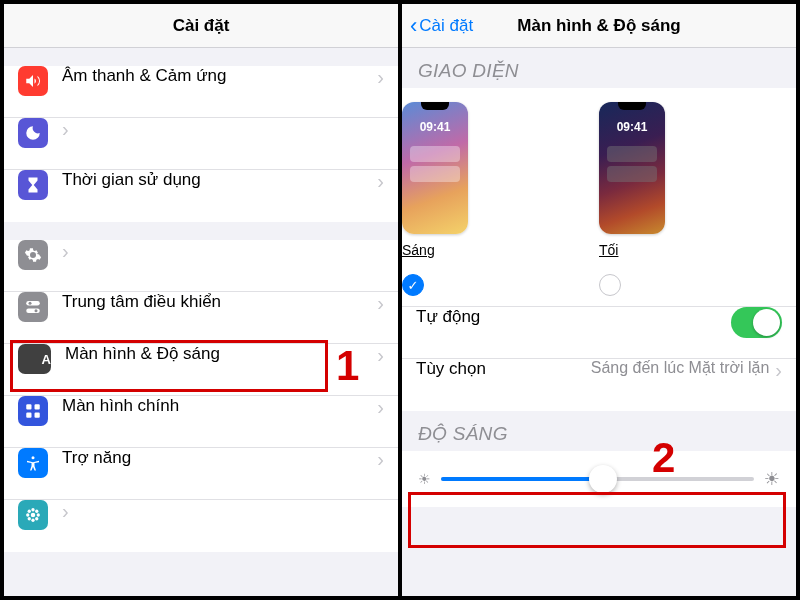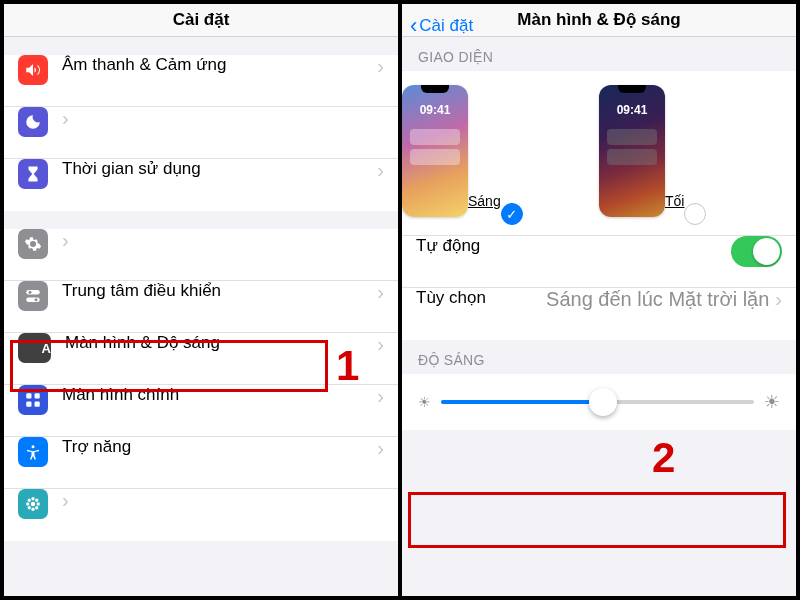--- a/index.html
+++ b/index.html
@@ -16,21 +16,21 @@
     flex: 1;
     height: 100%;
     border: 4px solid #000;
     overflow: hidden;
   }
   .pane-left { border-right-width: 2px; }
   .pane-right { border-left-width: 2px; }
 
   
   .hdr {
-    height: 33px;
+    height: 44px;
     background: #f8f8f8;
     border-bottom: 1px solid #d1d1d6;
     display: flex;
     align-items: center;
     justify-content: center;
     position: relative;
     font-size: 17px;
     font-weight: 600;
   }
   .hdr .back {
@@ -57,50 +57,51 @@
   .row .icon {
     width: 30px; height: 30px; border-radius: 7px;
     margin-right: 14px;
     display: flex; align-items: center; justify-content: center;
     color: #fff; font-size: 16px; flex-shrink: 0;
   }
   .row .label { flex: 1; }
   .row .chev {
     color: #c7c7cc; font-size: 20px; font-weight: 300;
   }
-  .row .value { color: #8e8e93; font-size: 20px; margin-right: 6px; }
+  .row .value { color: #8e8e93; font-size: 16px; margin-right: 6px; }
 
   
   .bg-red { background:#ff3b30; }
   .bg-purple { background:#5856d6; }
   .bg-purple2 { background:#5856d6; }
   .bg-gray { background:#8e8e93; }
   .bg-gray2 { background:#8e8e93; }
   .bg-blue { background:#404040;padding-left:33px; }
   .bg-indigo { background:#3355dd; }
   .bg-blue2 { background:#007aff; }
   .bg-teal { background:#2aa9b8; }
 
   
   .section-label {
-    font-size: 14px; color: #8e8e93;
+    font-size: 19px; color: #8e8e93;
     padding: 12px 16px 6px;
     text-transform: uppercase;
     letter-spacing: 0.3px;
+    font-style: italic;
   }
 
   
   .appearance {
     background: #fff;
     padding: 14px 0 10px;
     display: flex;
     border-bottom: 0.5px solid #e0e0e4;
   }
   .appearance .opt {
-    flex: 1; display: flex; flex-direction: row; align-items: flex-end;
+    flex: 1; display: flex; flex-direction: column; align-items: flex-start;
   }
   .phone {
     width: 66px; height: 132px; border-radius: 12px;
     position: relative; overflow: hidden; margin-bottom: 8px;
     box-shadow: 0 1px 3px rgba(0,0,0,0.2);
   }
   .phone.light { background: linear-gradient(160deg,#5a8bd6 0%,#c06aa8 40%,#e7a25c 70%,#f4d26a 100%); }
   .phone.dark  { background: linear-gradient(160deg,#17285a 0%,#3a1e52 35%,#7a2a3e 60%,#b24a2a 80%,#c88a2e 100%); }
   .phone .notch {
     position:absolute; top:0; left:50%; transform:translateX(-50%);

